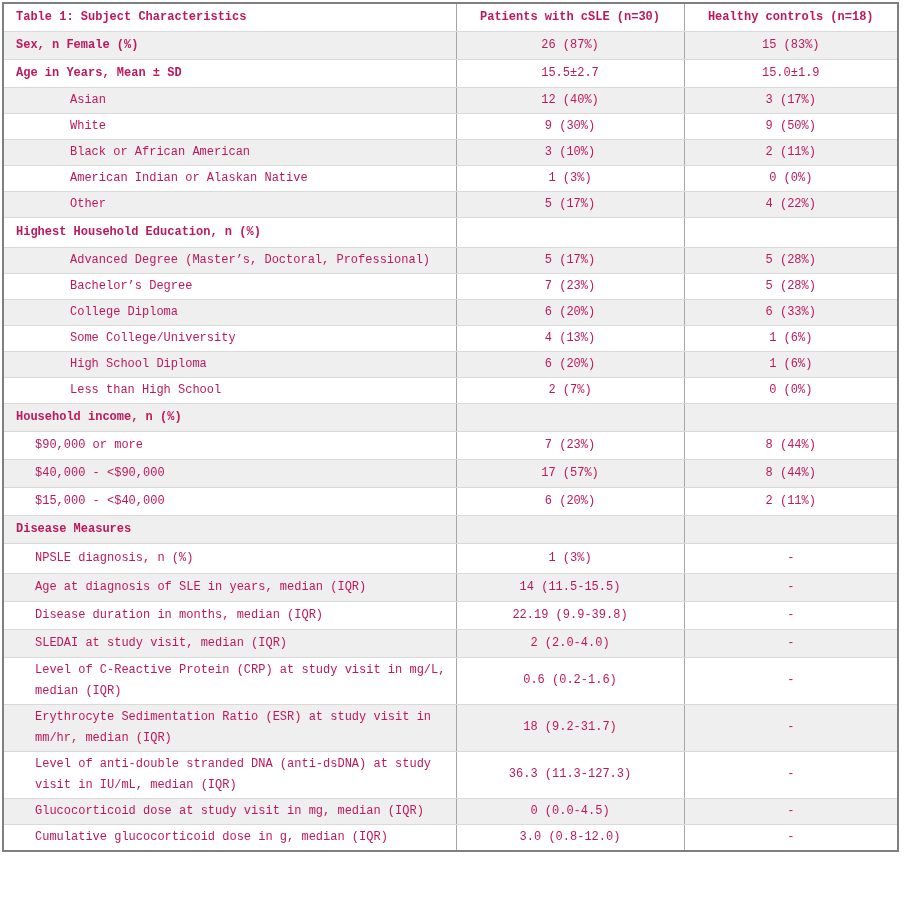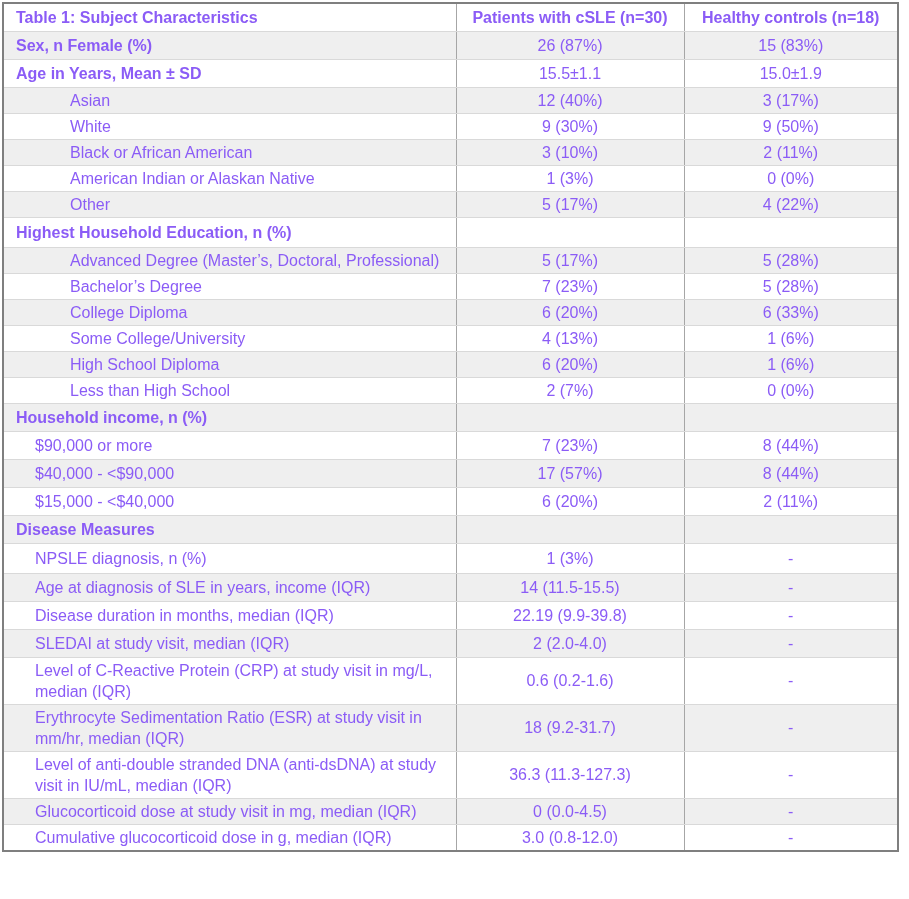--- a/index.html
+++ b/index.html
@@ -15,22 +15,23 @@
     width: 909px;
     height: 899px;
     box-sizing: border-box;
     padding: 2px 12px 2px 2px;
   }
   table.subject-table {
     border-collapse: collapse;
     table-layout: fixed;
     width: 895px;
     border: 2px solid #7f7f7f;
-    color: #8b5cf6;
-    font-size: 16px;
+    color: #be185d;
+    font-size: 12px;
+    font-family: Liberation Mono, monospace;
   }
   th, td {
     border-top: 1px solid #d9d9d9;
     border-bottom: 1px solid #d9d9d9;
     border-left: 1px solid #a6a6a6;
     border-right: 1px solid #a6a6a6;
     padding: 2px 6px 2px 6px;
     line-height: 21px;
     vertical-align: middle;
     box-sizing: border-box;
@@ -71,21 +72,21 @@
       </tr>
     </thead>
     <tbody id="table-body">
         <tr class="h28 section">
           <td class="label-cell ind0">Sex, n Female (%)</td>
           <td class="value-cell">26 (87%)</td>
           <td class="value-cell">15 (83%)</td>
         </tr>
         <tr class="h28 section">
           <td class="label-cell ind0">Age in Years, Mean ± SD</td>
-          <td class="value-cell">15.5±1.1</td>
+          <td class="value-cell">15.5±2.7</td>
           <td class="value-cell">15.0±1.9</td>
         </tr>
         <tr class="h26">
           <td class="label-cell ind2">Asian</td>
           <td class="value-cell">12 (40%)</td>
           <td class="value-cell">3 (17%)</td>
         </tr>
         <tr class="h26">
           <td class="label-cell ind2">White</td>
           <td class="value-cell">9 (30%)</td>
@@ -165,21 +166,21 @@
           <td class="label-cell ind0">Disease Measures</td>
           <td class="value-cell"></td>
           <td class="value-cell"></td>
         </tr>
         <tr class="h30">
           <td class="label-cell ind1">NPSLE diagnosis, n (%)</td>
           <td class="value-cell">1 (3%)</td>
           <td class="value-cell">-</td>
         </tr>
         <tr class="h28">
-          <td class="label-cell ind1">Age at diagnosis of SLE in years, income (IQR)</td>
+          <td class="label-cell ind1">Age at diagnosis of SLE in years, median (IQR)</td>
           <td class="value-cell">14 (11.5-15.5)</td>
           <td class="value-cell">-</td>
         </tr>
         <tr class="h28">
           <td class="label-cell ind1">Disease duration in months, median (IQR)</td>
           <td class="value-cell">22.19 (9.9-39.8)</td>
           <td class="value-cell">-</td>
         </tr>
         <tr class="h28">
           <td class="label-cell ind1">SLEDAI at study visit, median (IQR)</td>

